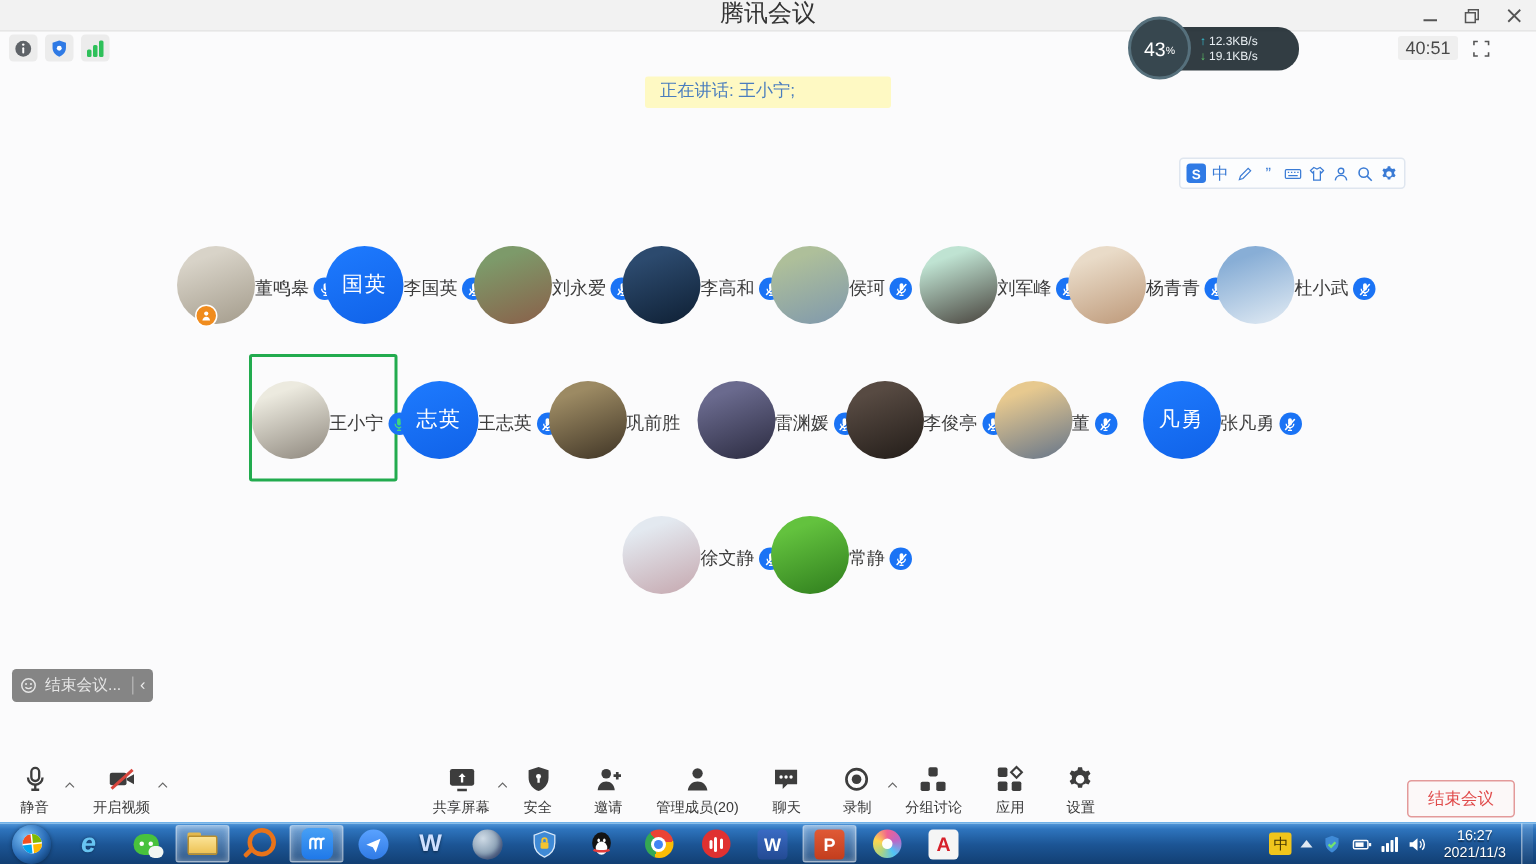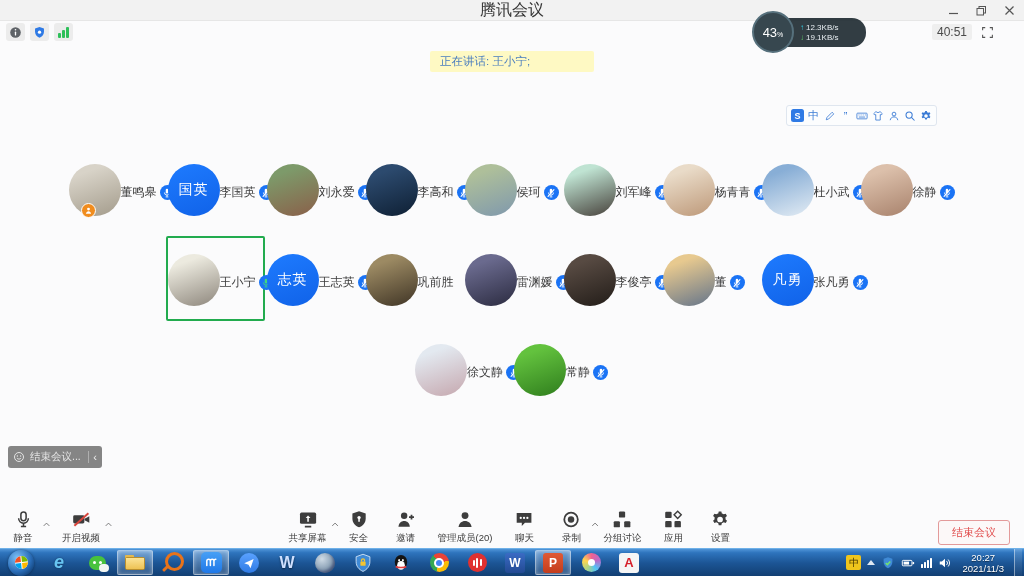--- a/index.html
+++ b/index.html
@@ -412,35 +412,20 @@
                 <svg viewBox="0 0 16 16">
                   <rect x="6.3" y="2.4" width="3.4" height="6.4" rx="1.7" fill="#ffffff"></rect>
                   <path d="M4.6 7.4a3.4 3.4 0 0 0 6.8 0" fill="none" stroke="#ffffff" stroke-width="1.2"></path>
                   <line x1="8" y1="10.8" x2="8" y2="12.5" stroke="#ffffff" stroke-width="1.2"></line>
                   <line x1="6.2" y1="13.2" x2="9.8" y2="13.2" stroke="#ffffff" stroke-width="1.2"></line>
                   <line x1="4.1" y1="12.4" x2="11.9" y2="3.6" stroke="#fff" stroke-width="1.5" stroke-linecap="round"></line>
                 </svg>
               </span>
             </div>
           </div>
-          <div class="tile">
-            <div class="avatar" style="background:linear-gradient(160deg,#dcc0ab 20%,#a8826c)"></div>
-            <div class="pline">
-              <span class="pname">徐静</span>
-              <span class="micb">
-                <svg viewBox="0 0 16 16">
-                  <rect x="6.3" y="2.4" width="3.4" height="6.4" rx="1.7" fill="#ffffff"></rect>
-                  <path d="M4.6 7.4a3.4 3.4 0 0 0 6.8 0" fill="none" stroke="#ffffff" stroke-width="1.2"></path>
-                  <line x1="8" y1="10.8" x2="8" y2="12.5" stroke="#ffffff" stroke-width="1.2"></line>
-                  <line x1="6.2" y1="13.2" x2="9.8" y2="13.2" stroke="#ffffff" stroke-width="1.2"></line>
-                  <line x1="4.1" y1="12.4" x2="11.9" y2="3.6" stroke="#fff" stroke-width="1.5" stroke-linecap="round"></line>
-                </svg>
-              </span>
-            </div>
-          </div>
         </div>
         <div class="prow">
           <div class="tile speaking">
             <div class="avatar" style="background:linear-gradient(160deg,#eceadf 20%,#8d867c)"></div>
             <div class="pline">
               <span class="pname">王小宁</span>
               <span class="micb">
                 <svg viewBox="0 0 16 16">
                   <rect x="6.3" y="2.4" width="3.4" height="6.4" rx="1.7" fill="#42d77d"></rect>
                   <path d="M4.6 7.4a3.4 3.4 0 0 0 6.8 0" fill="none" stroke="#42d77d" stroke-width="1.2"></path>
@@ -833,19 +818,19 @@
           <i></i>
           <i></i>
         </span>
         <span class="trayic">
           <svg class="" viewBox="0 0 16 16">
             <path d="M2 6.2v3.6h2.4L8 12.8V3.2L4.4 6.2z" fill="#fff"></path>
             <path d="M9.8 5.6a3.4 3.4 0 0 1 0 4.8M11.6 4a5.8 5.8 0 0 1 0 8" stroke="#fff" fill="none" stroke-width="1.1"></path>
           </svg>
         </span>
         <div class="clock">
-          <div>20:27</div>
+          <div>16:27</div>
           <div>2021/11/3</div>
         </div>
         <div class="showdesk"></div>
       </div>
   </div>
 </div>
 
 </body></html>

